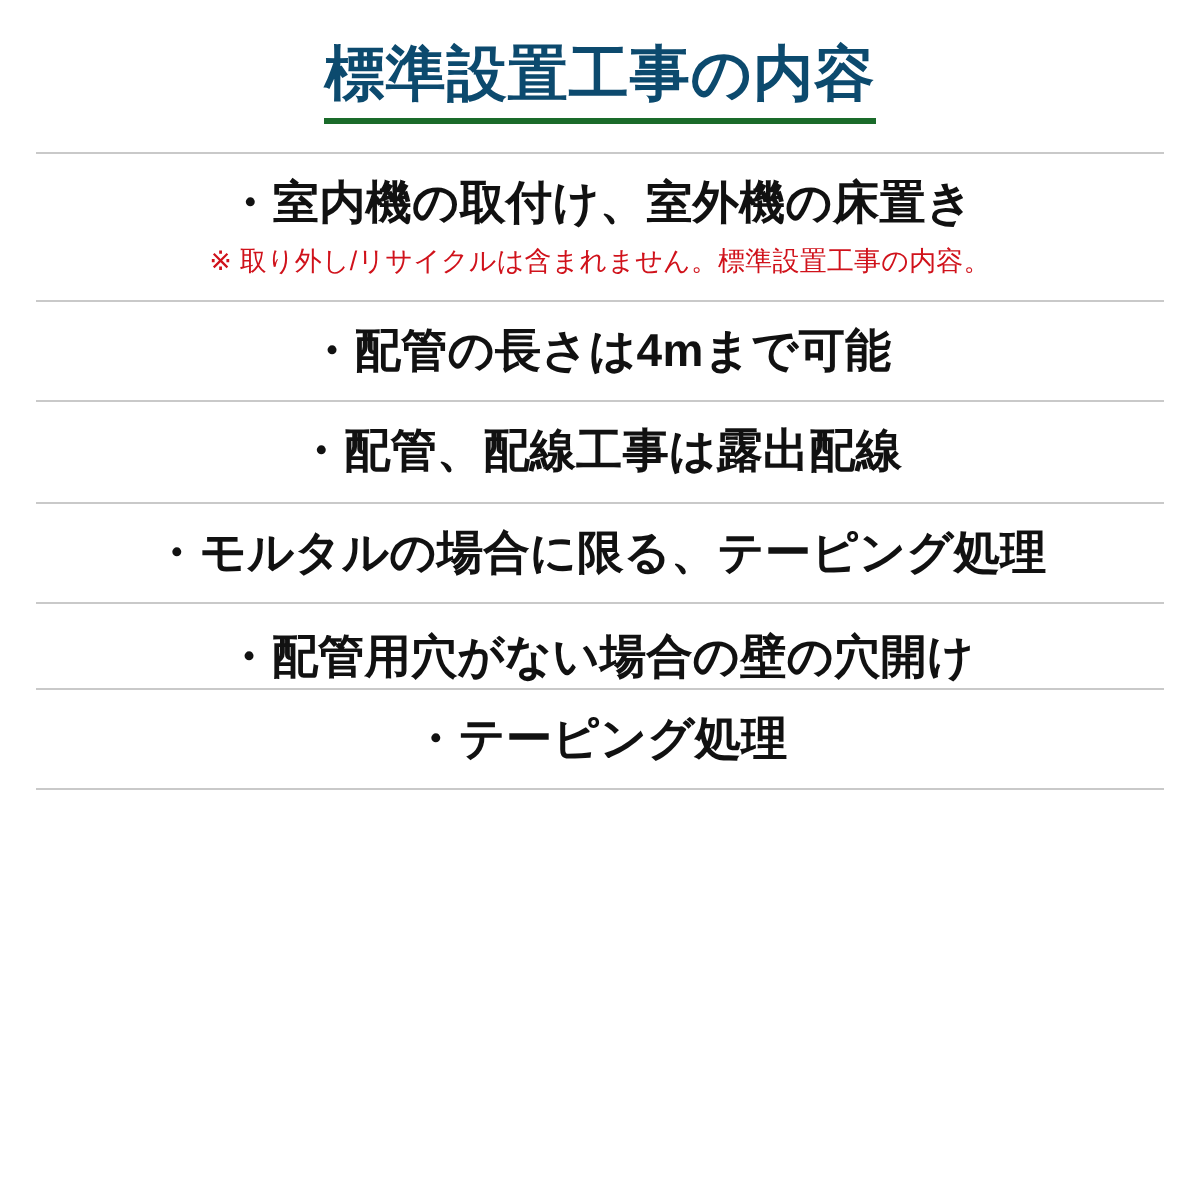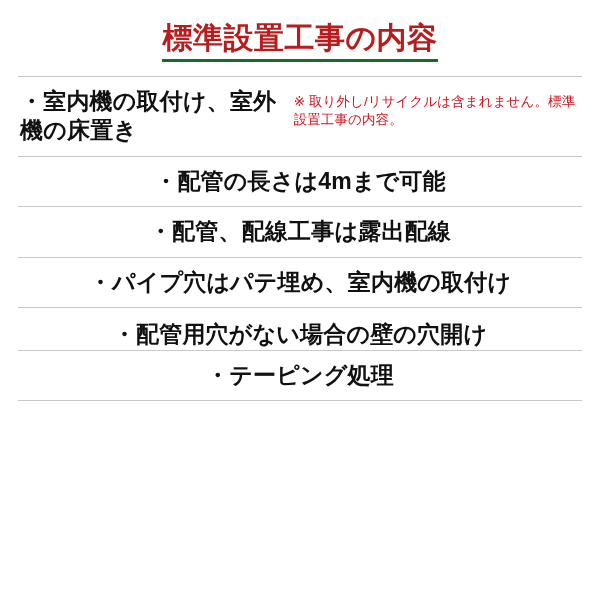--- a/index.html
+++ b/index.html
@@ -22,37 +22,38 @@
     flex-direction: column;
   }
   .title-wrap {
     text-align: center;
     padding: 6px 0 14px 0;
   }
   .title {
     display: inline-block;
     font-size: 30px;
     font-weight: bold;
-    color: #b91c1c;
+    color: #0c4a6e;
     letter-spacing: 0.5px;
     border-bottom: 3px solid #1a6b2a;
     padding-bottom: 3px;
     line-height: 1.2;
   }
   .list {
     display: flex;
     flex-direction: column;
     flex: 1 1 auto;
   }
   .row {
     border-bottom: 1px solid #c9c9c9;
     padding: 10px 2px 10px 2px;
     display: flex;
-    flex-direction: row;
+    flex-direction: column;
     justify-content: center;
+    text-align: center;
   }
   .row:first-child {
     border-top: 1px solid #c9c9c9;
   }
   .row-main {
     font-size: 23px;
     font-weight: bold;
     color: #111111;
     line-height: 1.28;
     letter-spacing: 0.2px;
@@ -95,21 +96,21 @@
 
     <div class="row">
       <div class="row-main">・配管の長さは4mまで可能</div>
     </div>
 
     <div class="row">
       <div class="row-main">・配管、配線工事は露出配線</div>
     </div>
 
     <div class="row">
-      <div class="row-main">・パイプ穴はパテ埋め、室内機の取付け</div>
+      <div class="row-main">・モルタルの場合に限る、テーピング処理</div>
     </div>
 
     <div class="row row-tall">
       <div class="row-main">・配管用穴がない場合の壁の穴開け</div>
     </div>
 
     <div class="row">
       <div class="row-main">・テーピング処理</div>
     </div>
 

